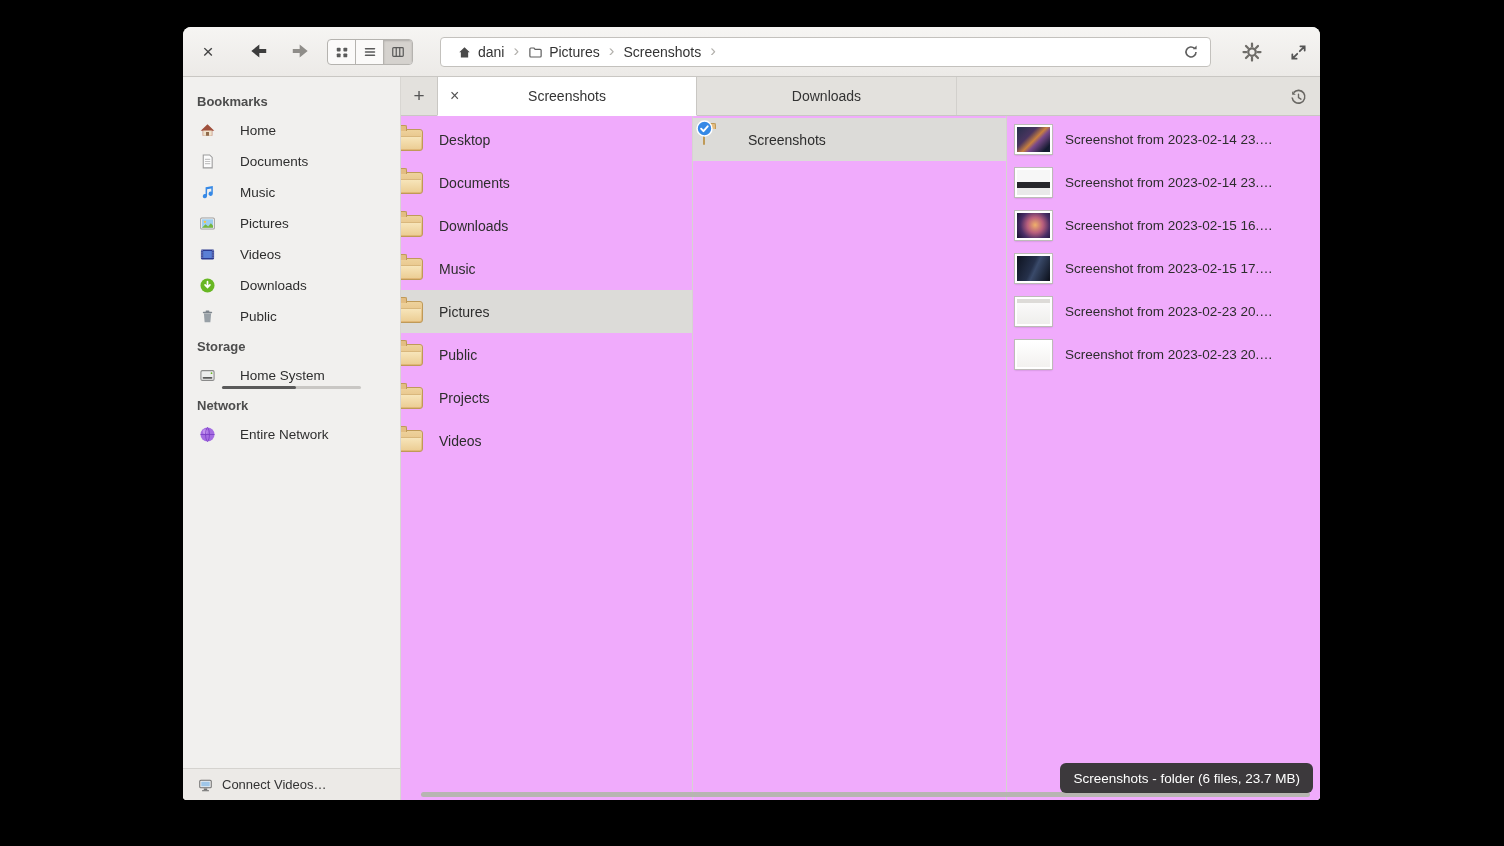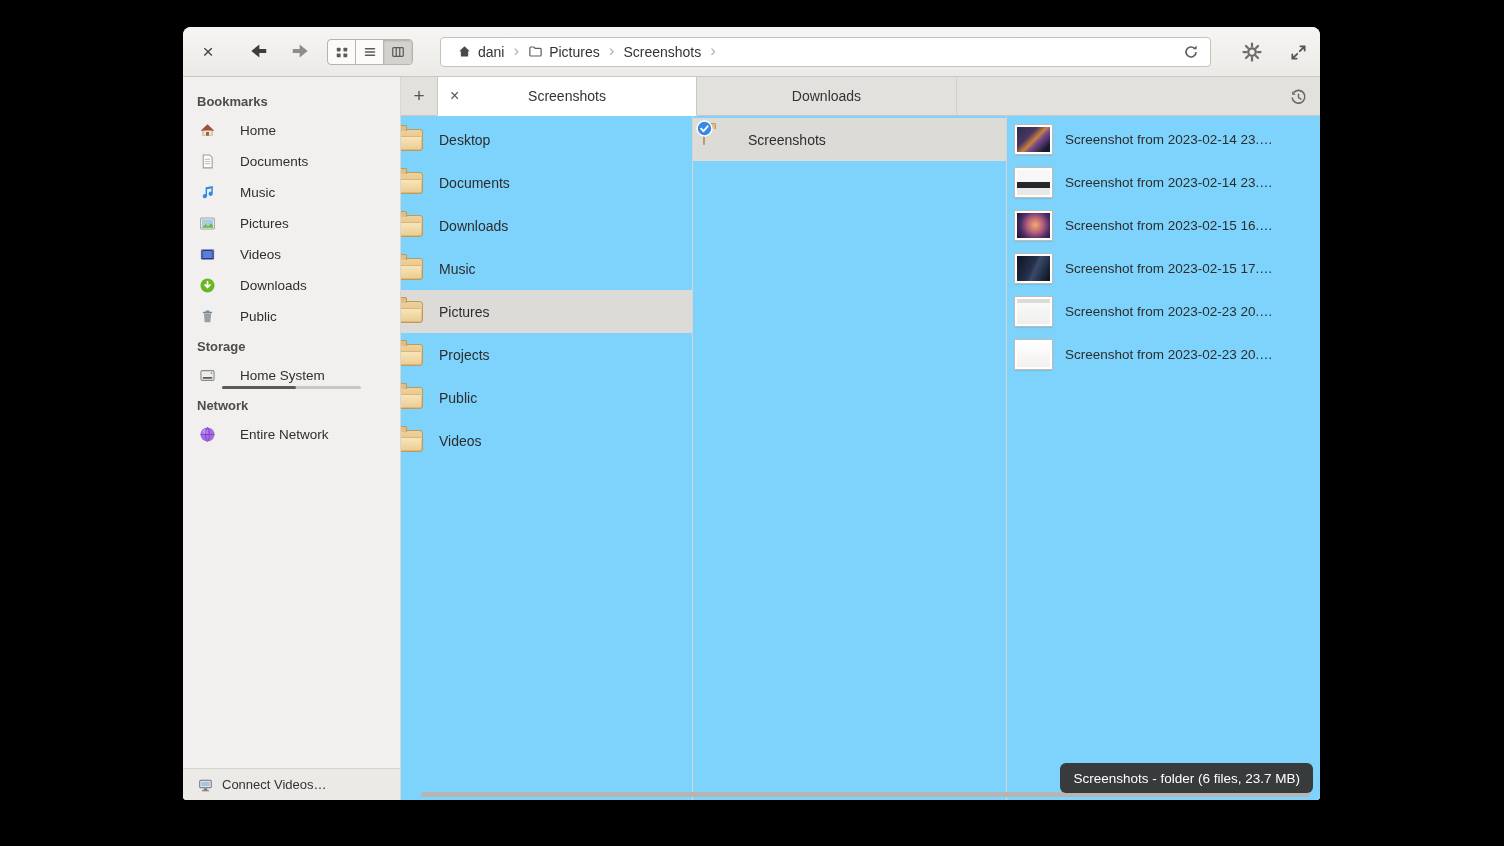--- a/index.html
+++ b/index.html
@@ -19,21 +19,21 @@
   .nav.back { left:61px; } .nav.fwd { left:104px; }
   .viewswitch { position:absolute; left:144px; top:12px; display:flex; height:26px;
     border:1px solid #b5b3af; border-radius:4px; overflow:hidden; background:#fbfaf9; }
   .viewswitch button { width:28px; border:none; background:transparent; border-right:1px solid #b5b3af;
     display:flex; align-items:center; justify-content:center; cursor:pointer; }
   .viewswitch button:last-child { border-right:none; }
   .viewswitch button.active { background:#d5d2ce; box-shadow:inset 0 1px 2px rgba(0,0,0,.18); }
   .pathbar { position:absolute; left:257px; top:10px; width:771px; height:30px;
     background:#fff; border:1px solid #c3c1bd; border-radius:4px;
     display:flex; align-items:center; padding:0 6px 0 12px; }
-  .crumb { display:flex; align-items:flex-start; gap:6px; font-size:14px; color:#333;
+  .crumb { display:flex; align-items:flex-end; gap:6px; font-size:14px; color:#333;
     padding:0 4px; cursor:pointer; white-space:nowrap; }
   .chev { color:#b3b1ad; font-size:17px; padding:0 5px 2px 5px; }
   .refresh { margin-left:auto; border:none; background:none; width:26px; height:26px; cursor:pointer;
     display:flex; align-items:center; justify-content:center; }
   .tb-right { position:absolute; border:none; background:none; width:32px; height:32px; top:9px;
     cursor:pointer; display:flex; align-items:center; justify-content:center; }
   .gear { right:52px; } .expand { right:6px; }
 
   
   .sidebar { position:absolute; left:0; top:50px; bottom:0; width:218px;
@@ -62,21 +62,21 @@
     position:relative; font-size:14px; color:#333; cursor:pointer; }
   .tab.active { background:#fff; border-left:1px solid #c9c7c3; border-right:1px solid #c9c7c3;
     margin-bottom:-1px; border-bottom:1px solid #fff; }
   .tab.inactive { border-right:1px solid #d2d0cc; }
   .tabclose { position:absolute; left:12px; top:50%; transform:translateY(-50%);
     border:none; background:none; font-size:16px; color:#555; cursor:pointer; }
   .history { position:absolute; right:8px; top:6px; width:28px; height:28px;
     border:none; background:none; cursor:pointer; display:flex; align-items:center; justify-content:center; }
 
   
-  .content { position:absolute; left:0; right:0; top:39px; bottom:0; background:#7dd3fc; display:flex; }
+  .content { position:absolute; left:0; right:0; top:39px; bottom:0; background:#f0abfc; display:flex; }
   .col { height:100%; overflow:hidden; padding-top:2px; }
   .col1 { width:292px; border-right:1px solid #d6d4d0; }
   .col2 { width:314px; border-right:1px solid #d6d4d0; }
   .col3 { flex:1; }
   .col-row { height:43px; display:flex; align-items:center; gap:16px; padding-left:10px;
     cursor:pointer; font-size:14px; color:#2d2d2d; }
   .col-row.selected { background:#dcdbd8; }
   .col1 .col-row { padding-left:0; }
   .col1 .ficon { margin-left:-7px; }
   .col-label { white-space:nowrap; }
@@ -343,25 +343,25 @@
           <div class="col-row">
             <span class="ficon"></span>
             <span class="col-label">Music</span>
           </div>
           <div class="col-row selected">
             <span class="ficon"></span>
             <span class="col-label">Pictures</span>
           </div>
           <div class="col-row">
             <span class="ficon"></span>
+            <span class="col-label">Public</span>
+          </div>
+          <div class="col-row">
+            <span class="ficon"></span>
             <span class="col-label">Projects</span>
-          </div>
-          <div class="col-row">
-            <span class="ficon"></span>
-            <span class="col-label">Public</span>
           </div>
           <div class="col-row">
             <span class="ficon"></span>
             <span class="col-label">Videos</span>
           </div>
         </div>
       <div class="col col2">
           <div class="col-row selected">
             <span class="ficon-wrap"><span class="ficon"></span><span class="badge">
                 <svg viewBox="0 0 16 16">

